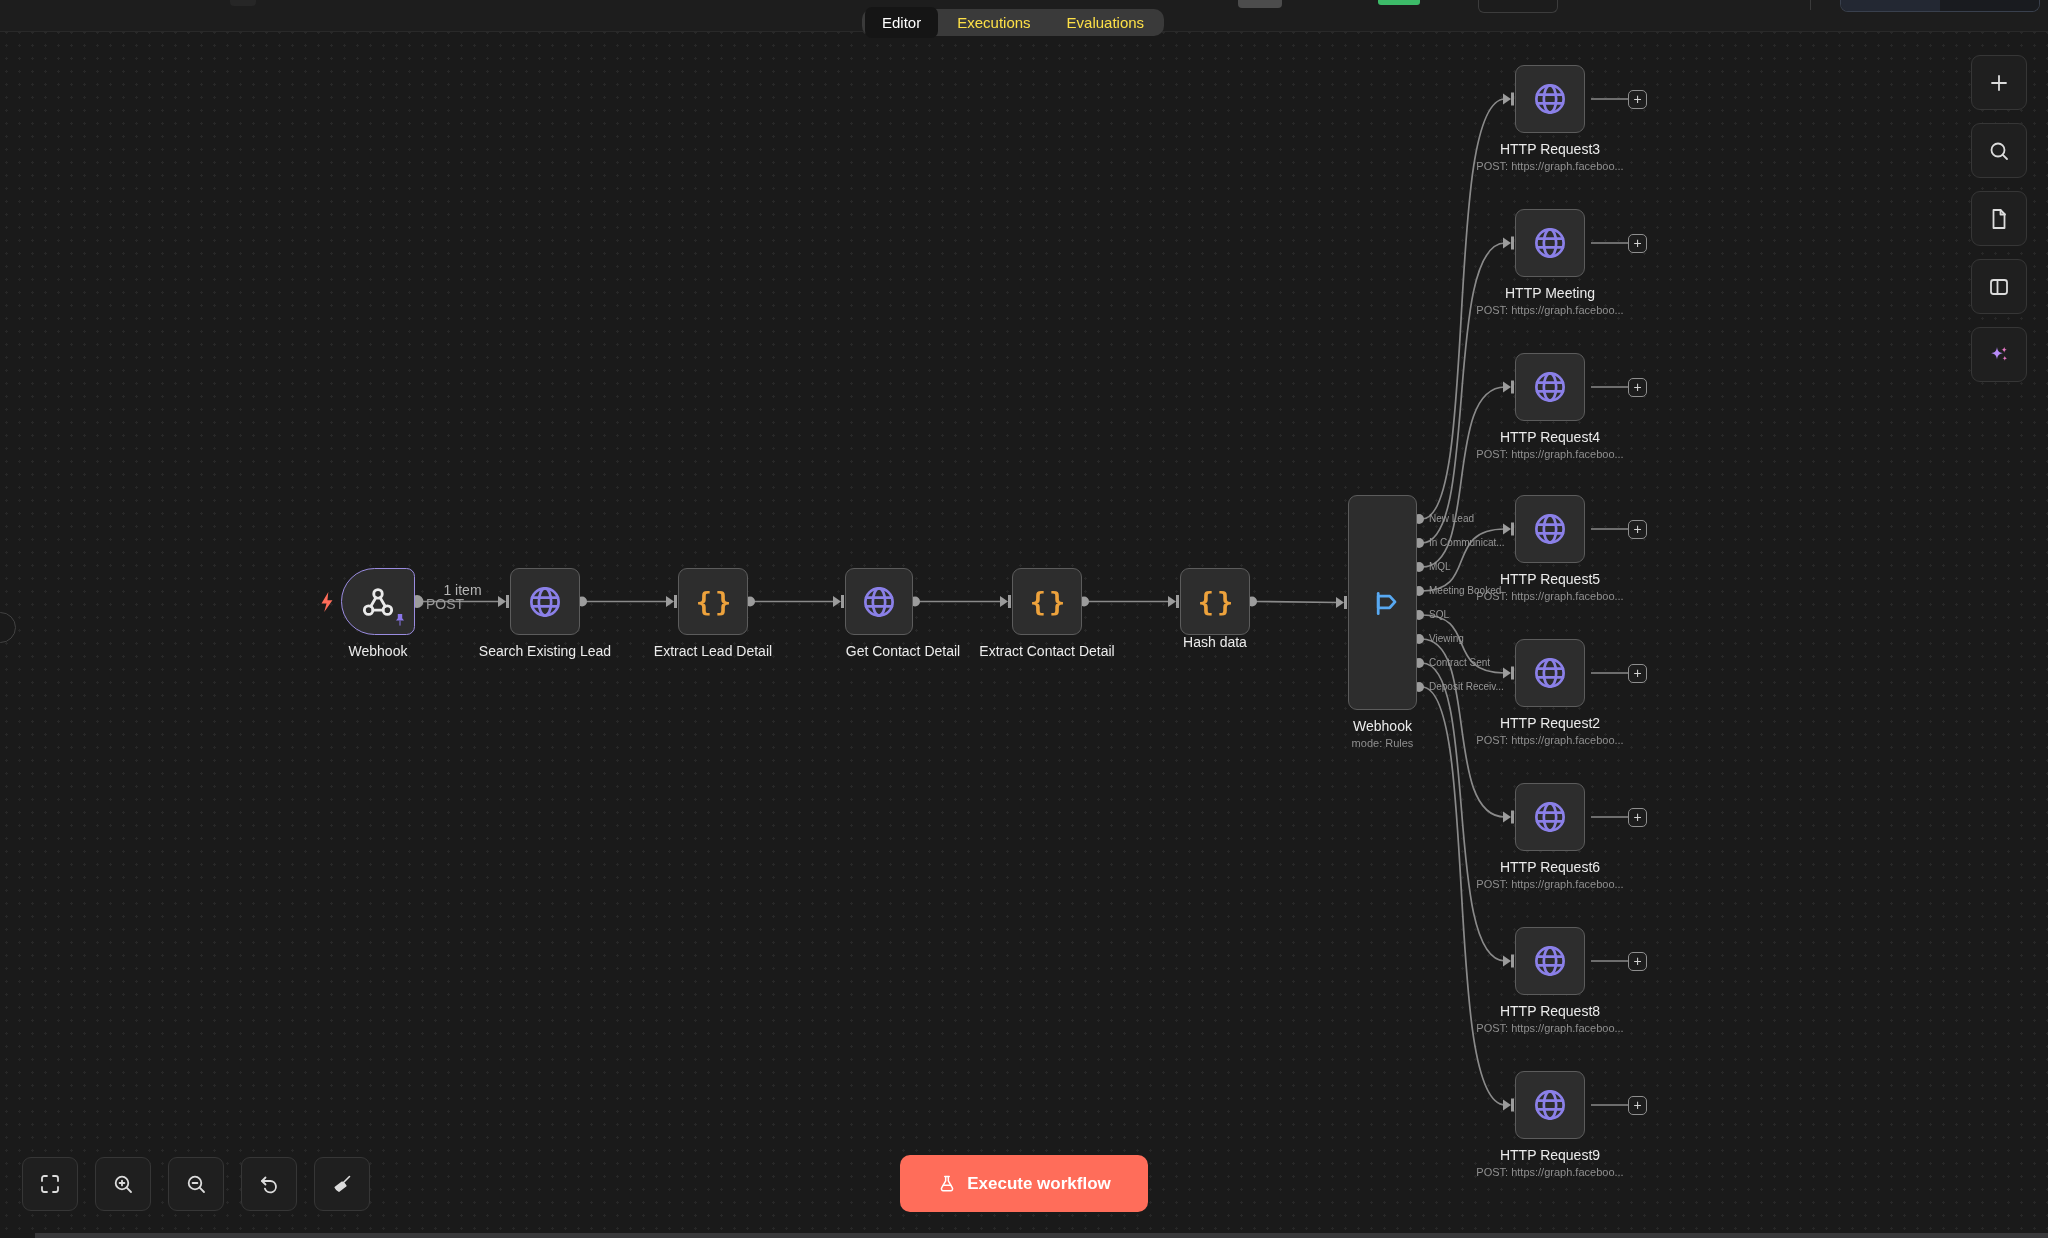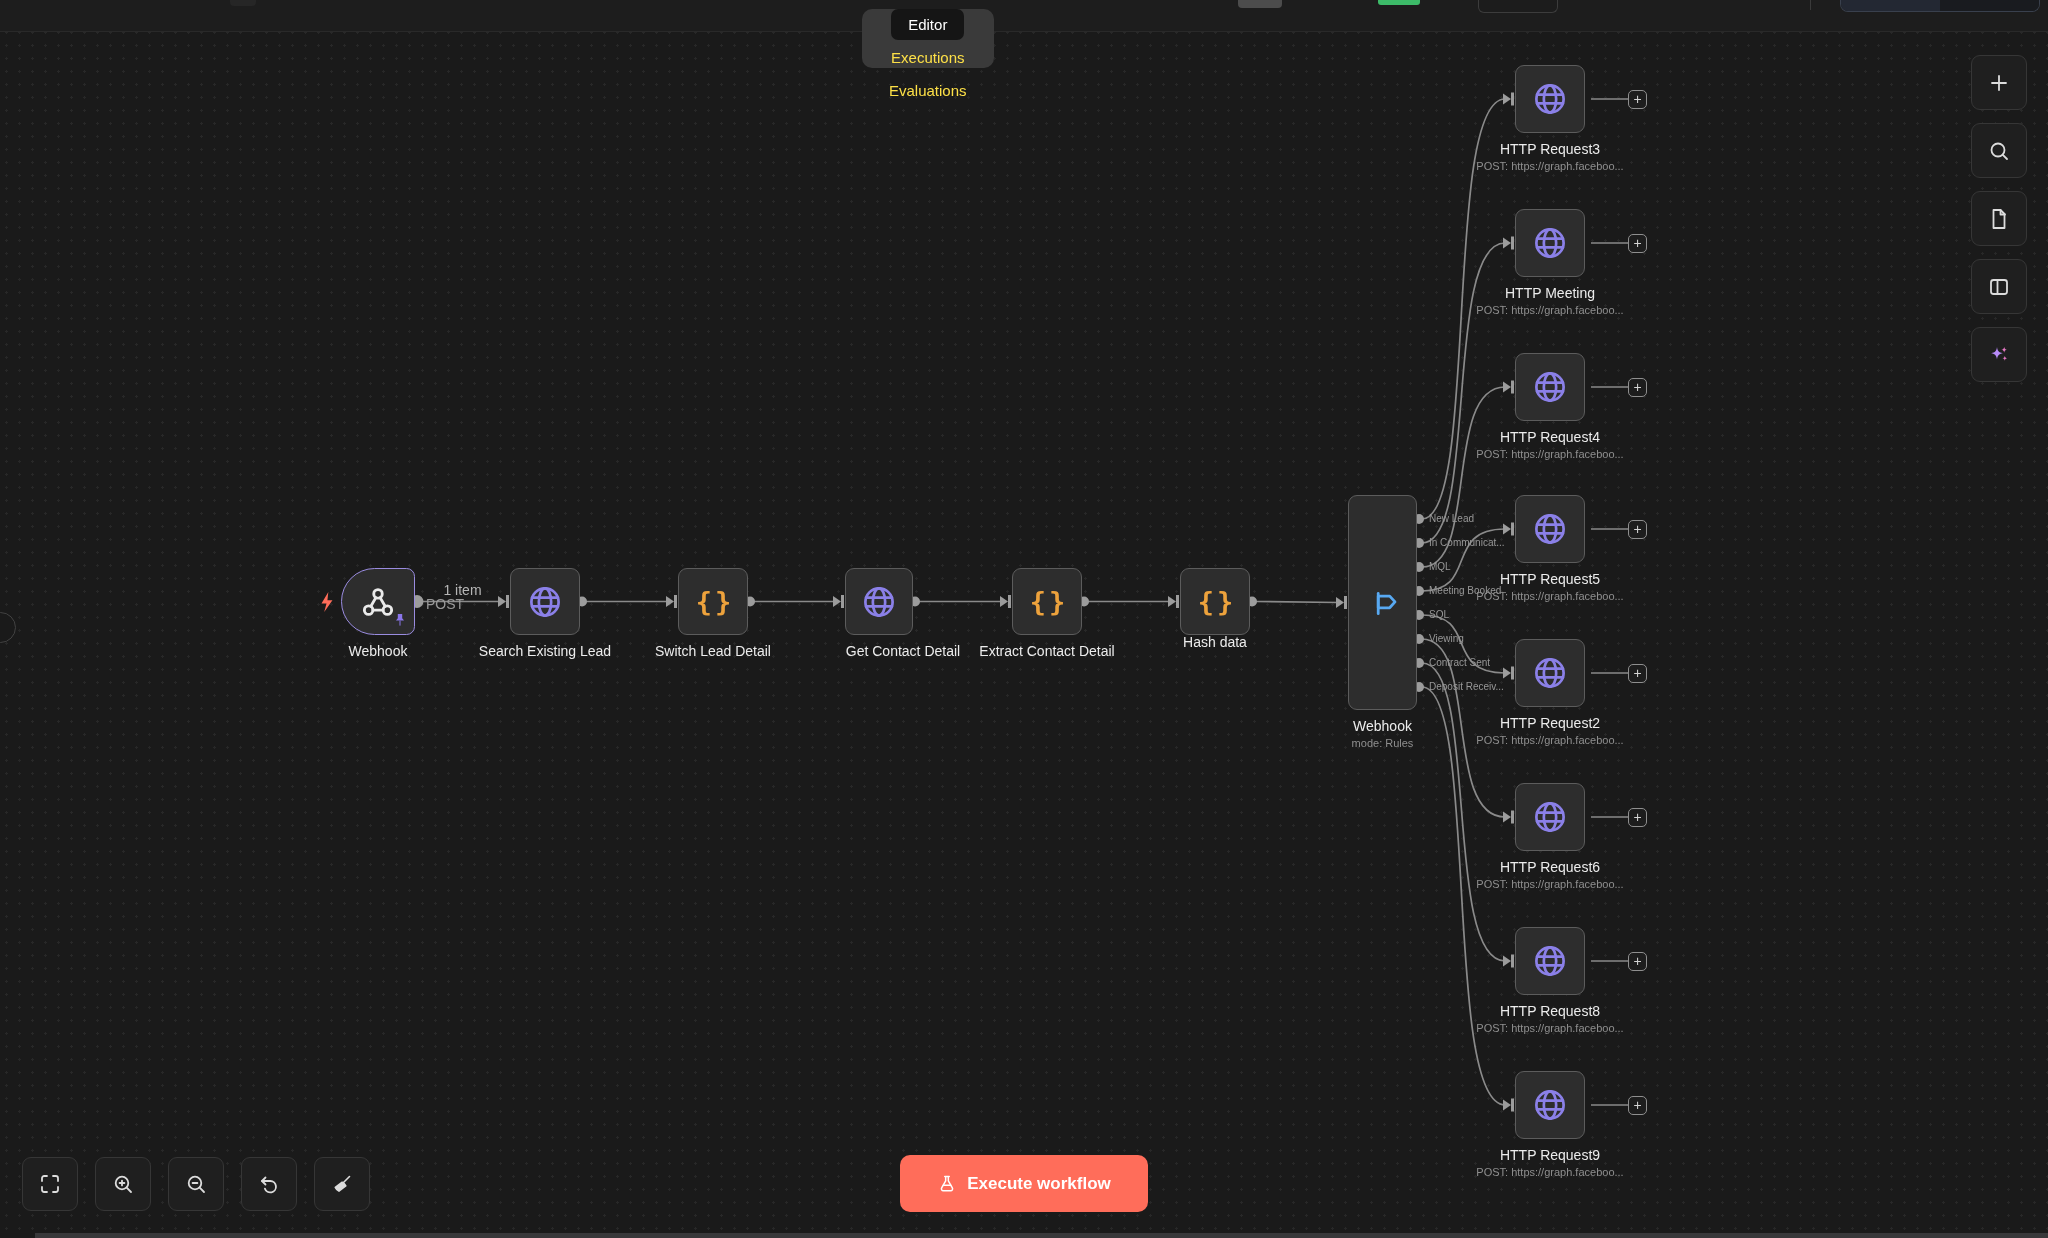--- a/index.html
+++ b/index.html
@@ -8,22 +8,22 @@
   
   .canvas{position:absolute;left:0;top:0;width:2048px;height:1238px;
           background-color:#1a1a1a;
           background-image:radial-gradient(circle,#282828 1.1px,transparent 1.1px);
           background-size:13px 13px;}
   
   .header{position:absolute;left:0;top:0;width:2048px;height:31px;background:#1d1d1d;
           border-bottom:1px solid #292929;}
   .partial{position:absolute;top:0;}
   
-  .tabbar{position:absolute;left:862px;top:9px;height:59px;background:#3a3a3a;
-          border-radius:10px;display:flex;align-items:center;padding:0 10px;gap:2px;z-index:30;flex-direction:column;}
+  .tabbar{position:absolute;left:862px;top:9px;height:27px;background:#3a3a3a;
+          border-radius:10px;display:flex;align-items:center;padding:0 3px;gap:2px;z-index:30;}
   .tab{padding:7px 17px;border-radius:7px;font-size:15px;color:#fde047;cursor:pointer;white-space:nowrap;}
   .tab.active{background:#151515;color:#ffffff;}
   
   .node{position:absolute;background:#2d2d2d;border:1.6px solid #5c5c5c;border-radius:9px;
         display:flex;align-items:center;justify-content:center;box-sizing:border-box;z-index:10;}
   .node.trigger{border-radius:36px 9px 9px 36px;}
   .node.selected{border-color:#9a8ce0;}
   .braces{font-family:"DejaVu Sans Mono",monospace;font-weight:700;font-size:27px;
           letter-spacing:3px;color:#eda23c;transform:translateX(2px);}
   .bolt{position:absolute;z-index:11;}
@@ -229,21 +229,21 @@
         </svg>
       </span>
     </div>
     <div class="node-label" style="left: 425px; top: 643px;">
       <div class="nl">Search Existing Lead</div>
     </div>
     <div class="node" style="left: 678px; top: 568px; width: 70px; height: 67px;">
       <span class="braces">{}</span>
     </div>
     <div class="node-label" style="left: 593px; top: 643px;">
-      <div class="nl">Switch Lead Detail</div>
+      <div class="nl">Extract Lead Detail</div>
     </div>
     <div class="node" style="left: 845px; top: 568px; width: 68px; height: 67px;">
       <span style="display: flex;">
         <svg viewBox="0 0 24 24" fill="none" stroke="#8b80e8" stroke-width="1.7" stroke-linecap="round" stroke-linejoin="round" style="width: 38px; height: 38px;">
           <circle cx="12" cy="12" r="8.6"></circle>
           <ellipse cx="12" cy="12" rx="3.9" ry="8.6"></ellipse>
           <path d="M3.8 9.2h16.4M3.8 14.8h16.4"></path>
         </svg>
       </span>
     </div>

